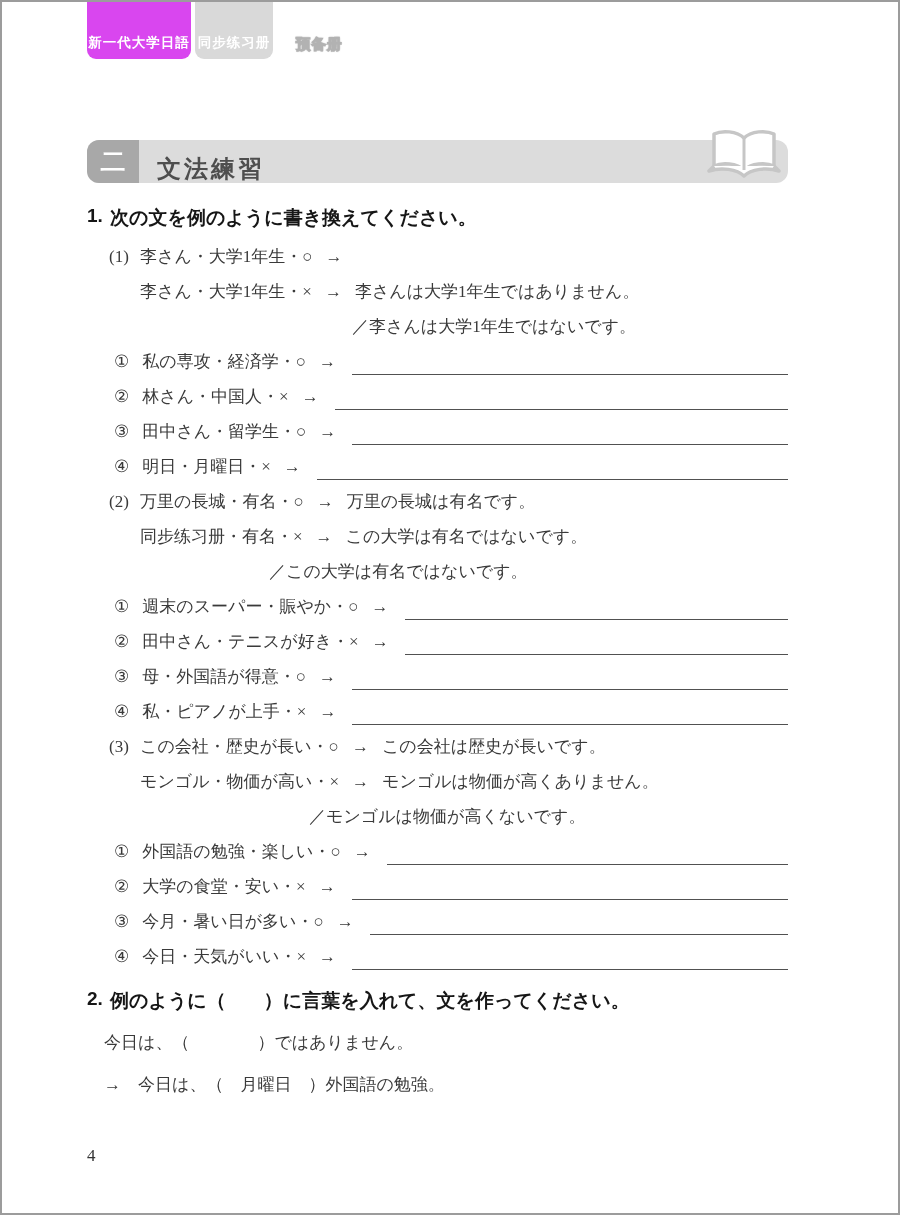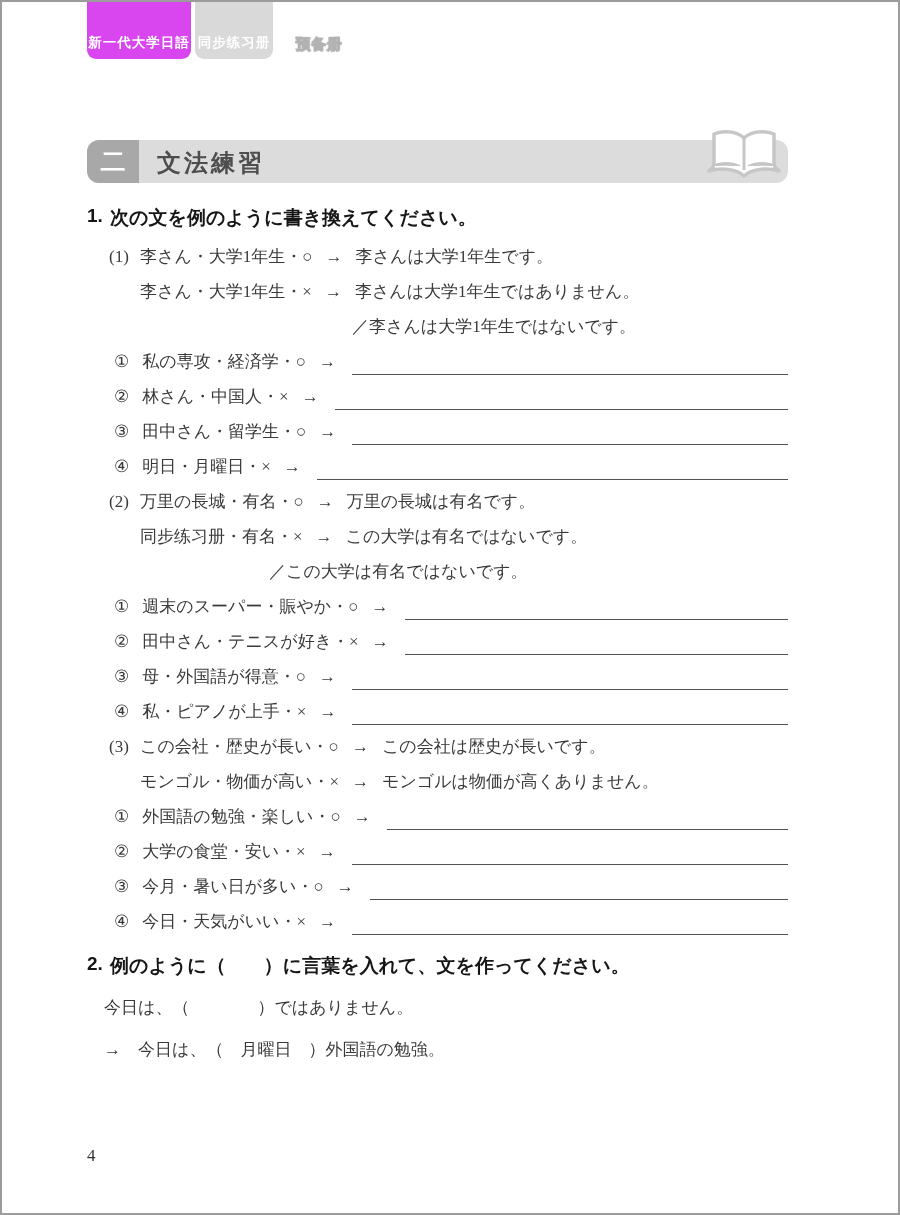--- a/index.html
+++ b/index.html
@@ -24,21 +24,21 @@
          text-shadow:0 0 1px #b2b2b2, 0 0 1px #b2b2b2, 0 0 2px #b2b2b2; }
 
   
   .section-bar { position:relative; margin:138px 110px 0 85px; height:43px;
                  background:#dcdcdc; border-radius:12px; }
   .section-num { position:absolute; left:0; top:0; width:52px; height:43px;
                  background:#a8a8a8; border-radius:12px 0 0 12px;
                  display:flex; align-items:center; justify-content:center;
                  color:#fff; font-family:"Liberation Sans","DejaVu Sans",sans-serif;
                  font-weight:bold; font-size:25px; }
-  .section-title { position:absolute; left:70px; top:1px; height:43px;
+  .section-title { position:absolute; left:70px; top:7px; height:43px;
                  display:flex; align-items:center;
                  font-family:"Liberation Sans","DejaVu Sans",sans-serif;
                  font-weight:bold; font-size:24px; color:#4e4e4e; letter-spacing:3px; }
   .book-icon { position:absolute; right:6px; bottom:1px; width:76px; height:56px; }
 
   
   .content { padding:0 110px 0 85px; color:#3a3a3a; font-size:17px; }
   .h-row { display:flex; margin-top:22px;
            font-family:"Liberation Sans","DejaVu Sans",sans-serif;
            font-weight:bold; font-size:19px; color:#161616; }
@@ -96,21 +96,20 @@
       <span>次の文を例のように書き換えてください。</span>
     </div>
 
     <div class="rows">
 
       <div>
         <div class="row ex-row">
           <span class="glabel">(1)</span>
           <span>李さん・大学1年生・○</span>
           <span class="arrow">→</span>
-          <span>李さんは大学1年生です。</span>
         </div>
         <div class="row ex-row">
           <span class="glabel"></span>
           <span>李さん・大学1年生・×</span>
           <span class="arrow">→</span>
           <span>李さんは大学1年生ではありません。</span>
         </div>
         <div class="row alt-g1">
           <span>／李さんは大学1年生ではないです。</span>
         </div>
@@ -187,20 +186,23 @@
           <span class="glabel">(3)</span>
           <span>この会社・歴史が長い・○</span>
           <span class="arrow">→</span>
           <span>この会社は歴史が長いです。</span>
         </div>
         <div class="row ex-row">
           <span class="glabel"></span>
           <span>モンゴル・物価が高い・×</span>
           <span class="arrow">→</span>
           <span>モンゴルは物価が高くありません。</span>
+        </div>
+        <div class="row alt-g3">
+          <span>／モンゴルは物価が高くないです。</span>
         </div>
         <div class="row item-row">
           <span class="inum">①</span>
           <span class="prompt">外国語の勉強・楽しい・○</span>
           <span class="arrow">→</span>
           <span class="uline"></span>
         </div>
         <div class="row item-row">
           <span class="inum">②</span>
           <span class="prompt">大学の食堂・安い・×</span>

